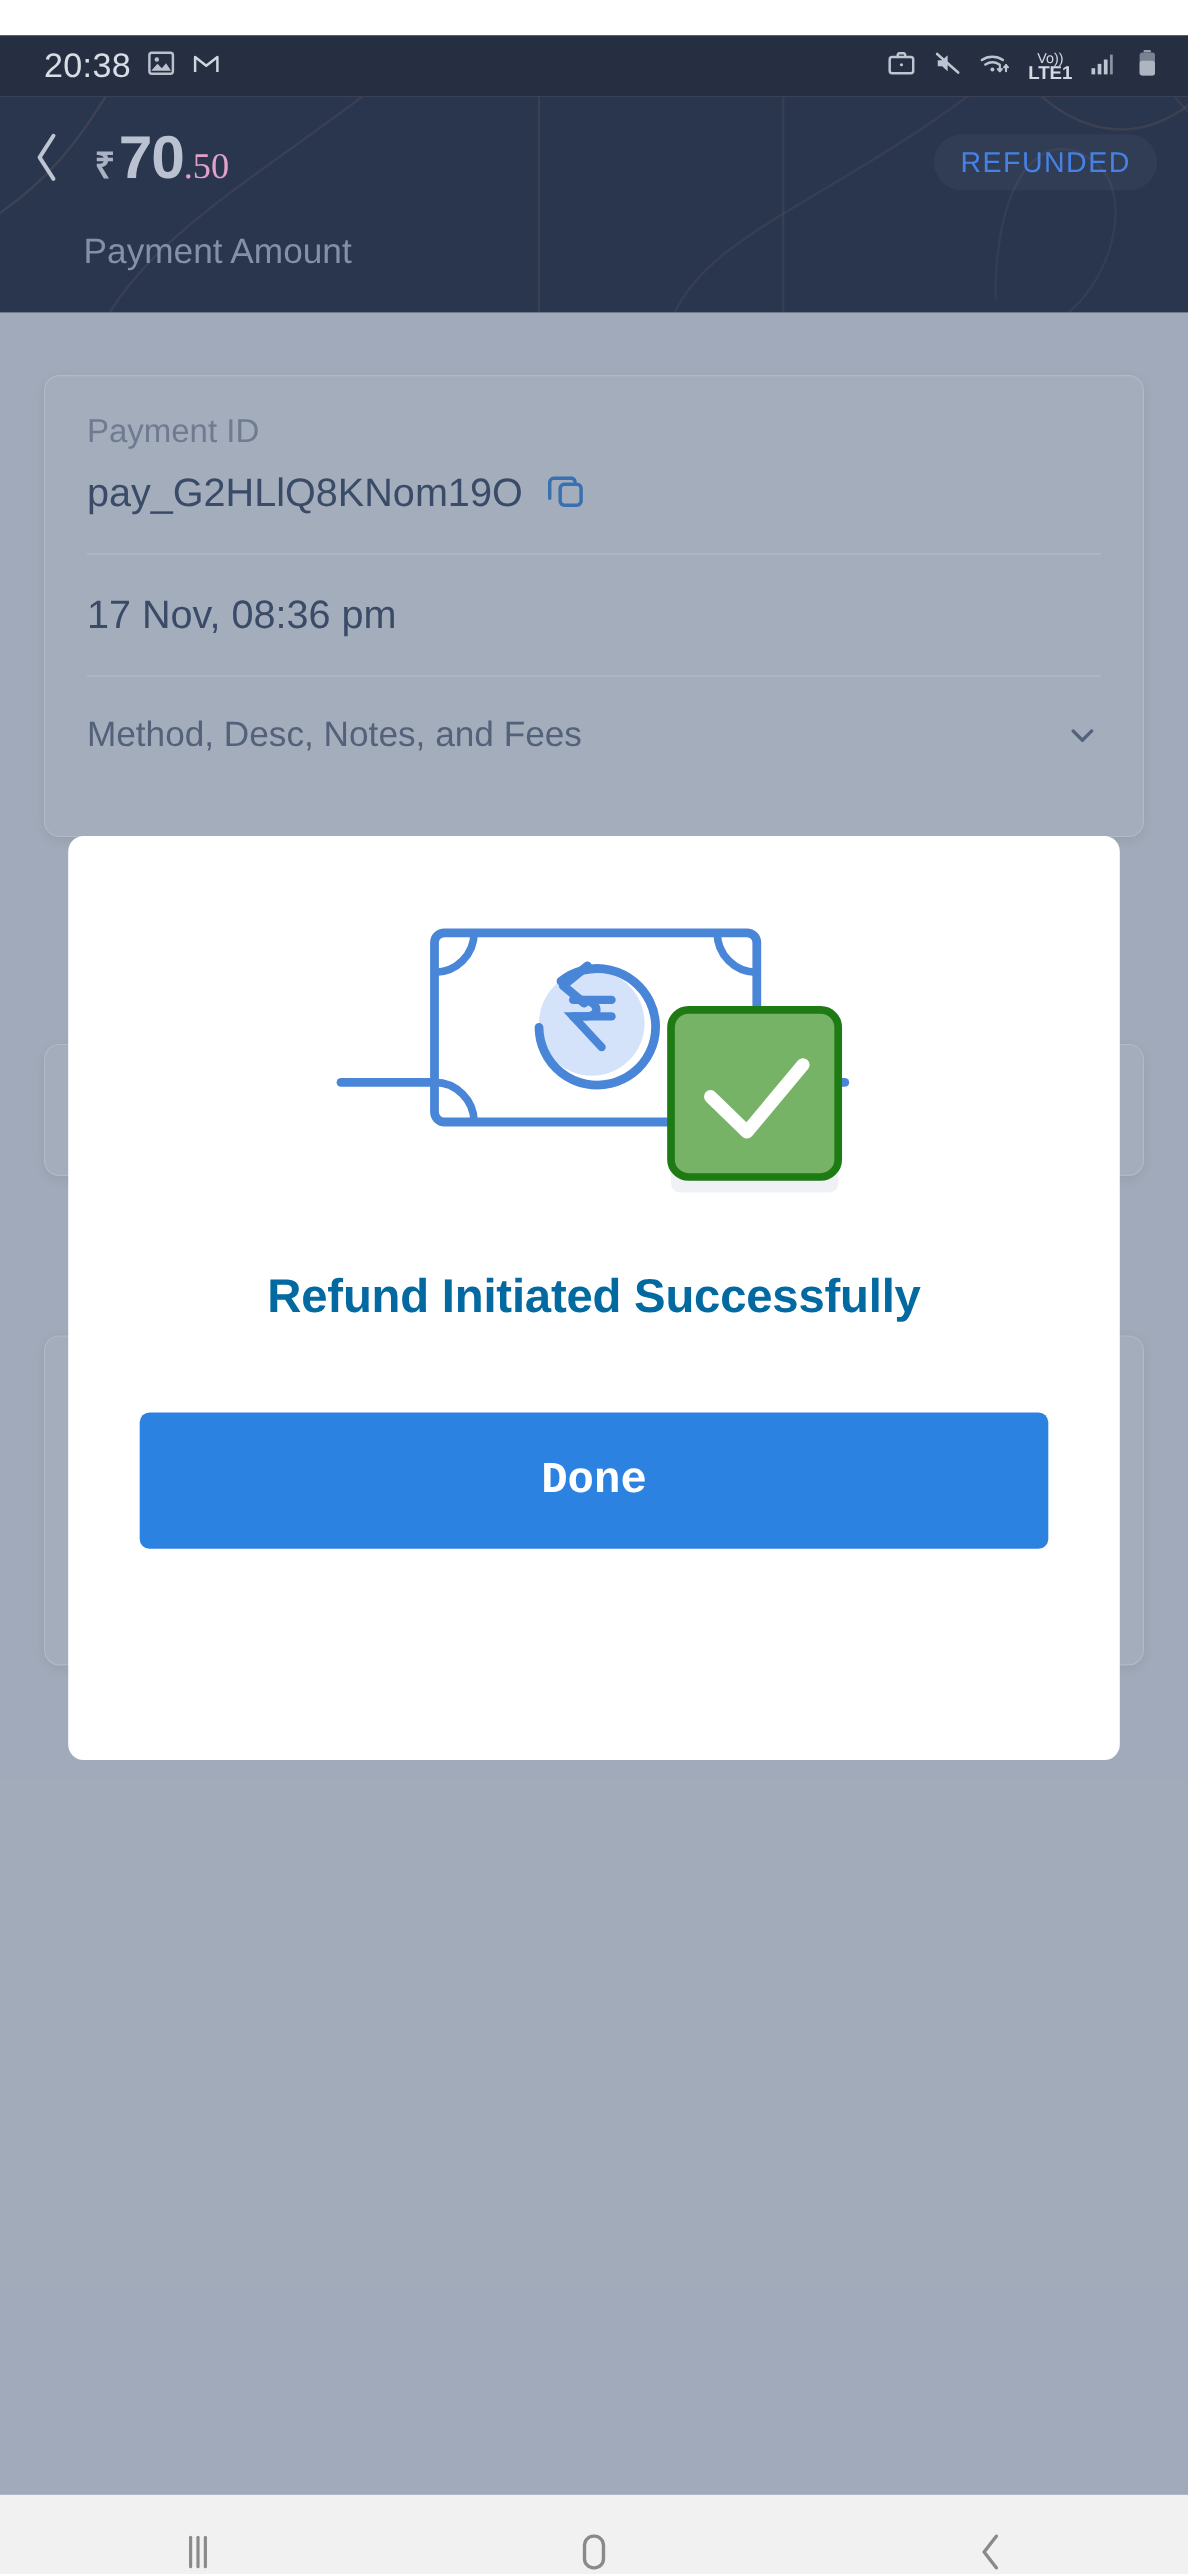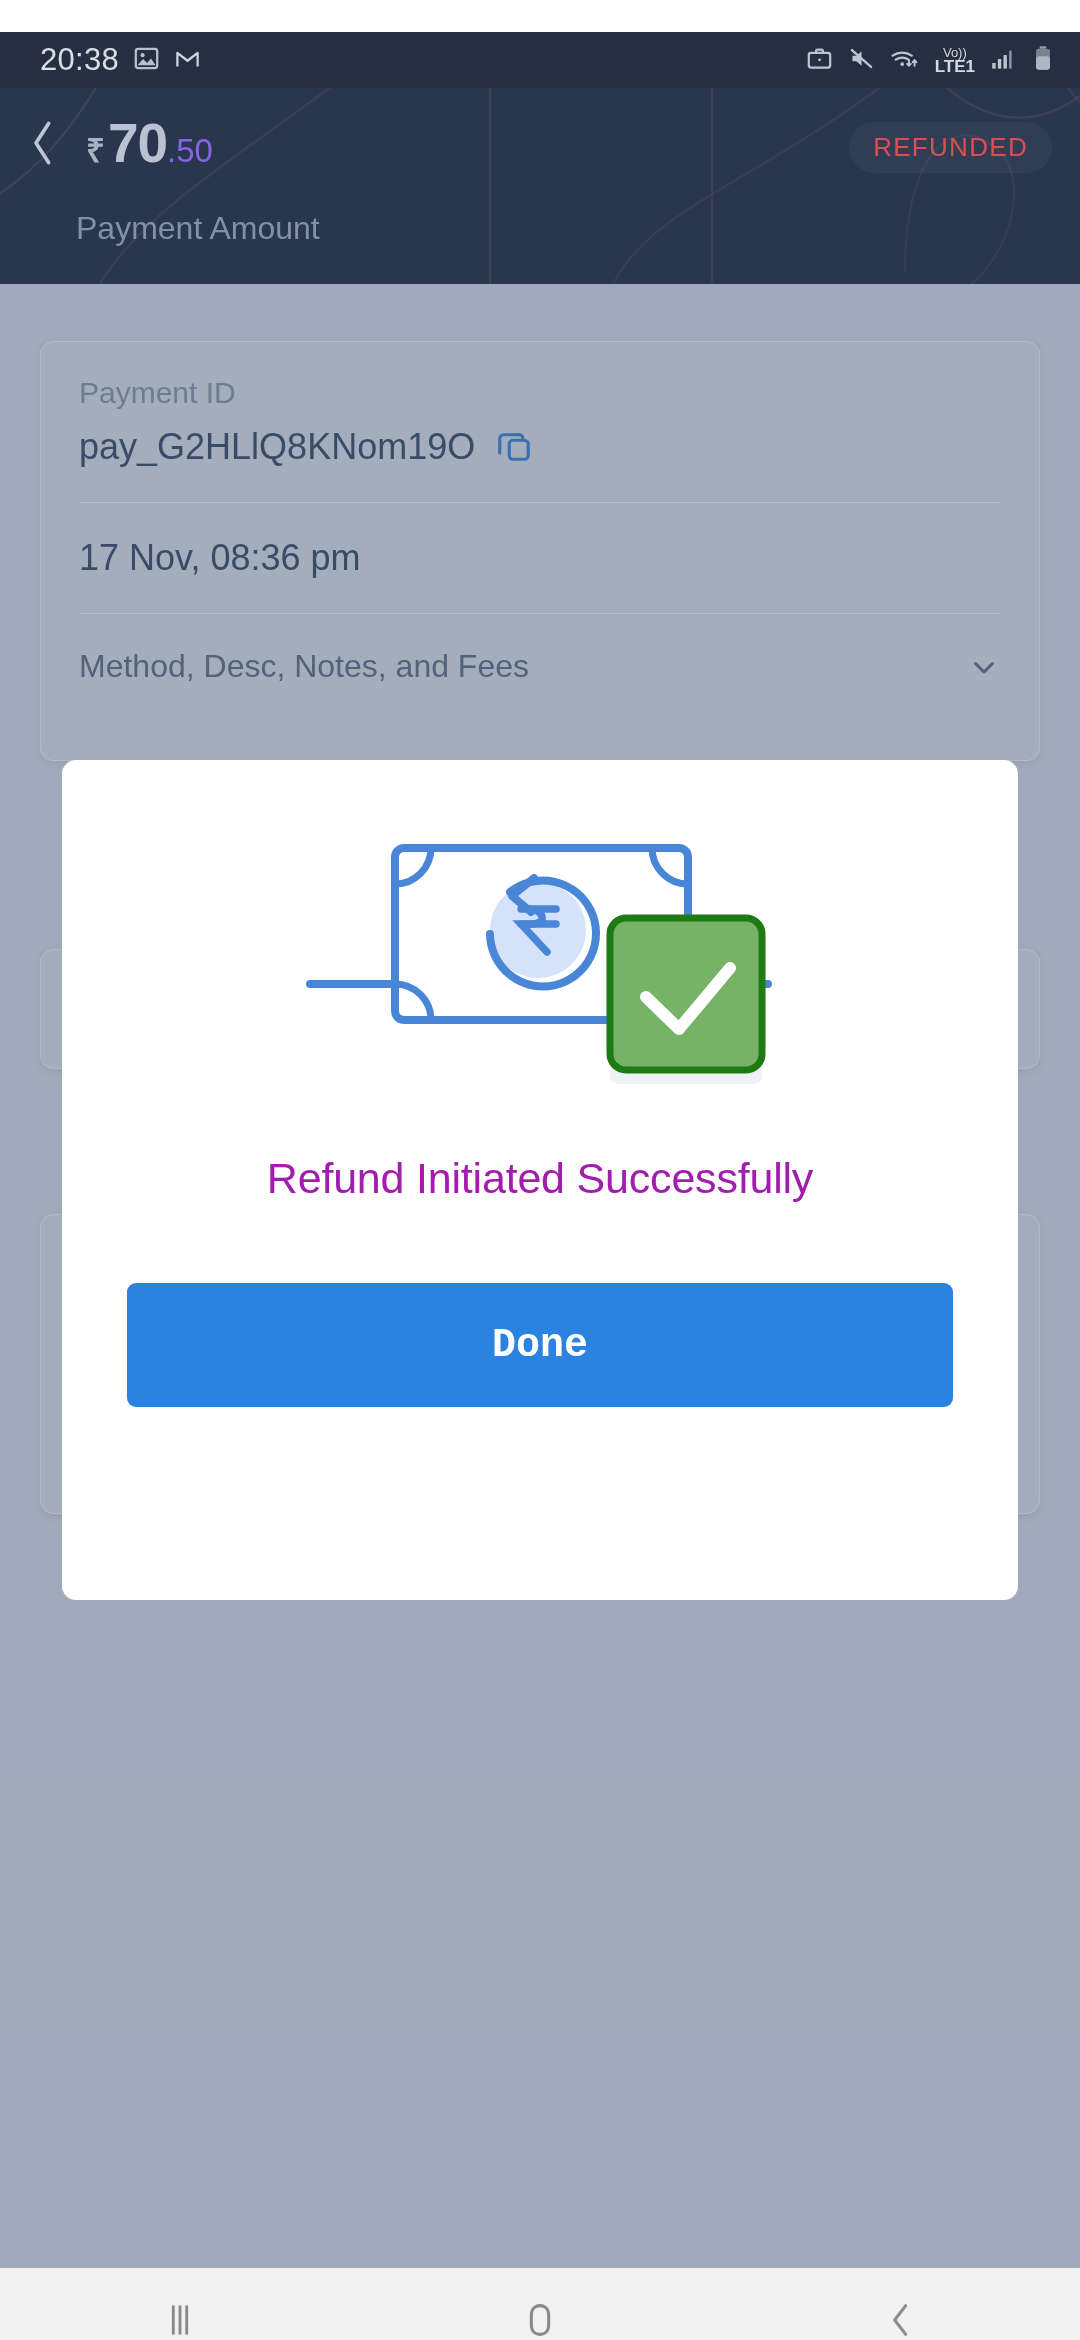--- a/index.html
+++ b/index.html
@@ -36,26 +36,26 @@
     position:absolute; left:0; top:0; width:1080px; height:110px;
     display:flex; align-items:center; z-index:2;
   }
   #back-button {
     width:86px; height:110px; display:flex; align-items:center; justify-content:center;
     cursor:pointer;
   }
   .amount-wrap { display:flex; align-items:baseline; color:#c4ccdb; }
   .rupee { font-size:33px; font-weight:bold; margin-right:3px; color:#b3bccd; }
   .amt-major { font-size:55px; font-weight:bold; color:#c8d0de; letter-spacing:-1px; }
-  .amt-minor { font-size:33px; font-weight:normal; color:#8b5cf6; }
+  .amt-minor { font-size:33px; font-weight:normal; color:#f9a8d4;font-family:Liberation Serif, serif; }
   #status-badge {
     position:absolute; right:28px; top:34px;
     padding:10px 24px; border-radius:26px;
     background:rgba(255,255,255,.045);
-    color:#ef4444; font-size:26px; letter-spacing:1.3px; font-weight:normal;
+    color:#3b82f6; font-size:26px; letter-spacing:1.3px; font-weight:normal;
     z-index:3;
   }
   #payment-amount-label {
     position:absolute; left:76px; top:122px;
     font-size:32px; color:#8793ab; z-index:2;
   }
 
   
   #content { position:absolute; left:0; top:252px; width:1080px; bottom:104px; z-index:1; }
   .card {
@@ -82,22 +82,22 @@
 
   
   #scrim { position:absolute; inset:0; background:rgba(120,132,152,.18); z-index:7; }
   #modal {
     position:absolute; left:62px; top:728px; width:956px; height:840px;
     background:#ffffff; border-radius:14px; z-index:8;
     display:flex; flex-direction:column; align-items:center;
   }
   #refund-illustration { margin-top:48px; }
   #modal-title {
-    margin-top:42px; font-size:43px; font-weight:normal;
-    color:#a21caf; letter-spacing:-.2px;
+    margin-top:42px; font-size:43px; font-weight:bold;
+    color:#0369a1; letter-spacing:-.2px;
   }
   #done-button {
     margin-top:80px; width:826px; height:124px;
     background:#2b82e0; border:none; border-radius:9px;
     color:#ffffff; font-size:40px; font-weight:bold;
     font-family:Liberation Mono, monospace; cursor:pointer;
   }
 
   
   #nav-bar {

